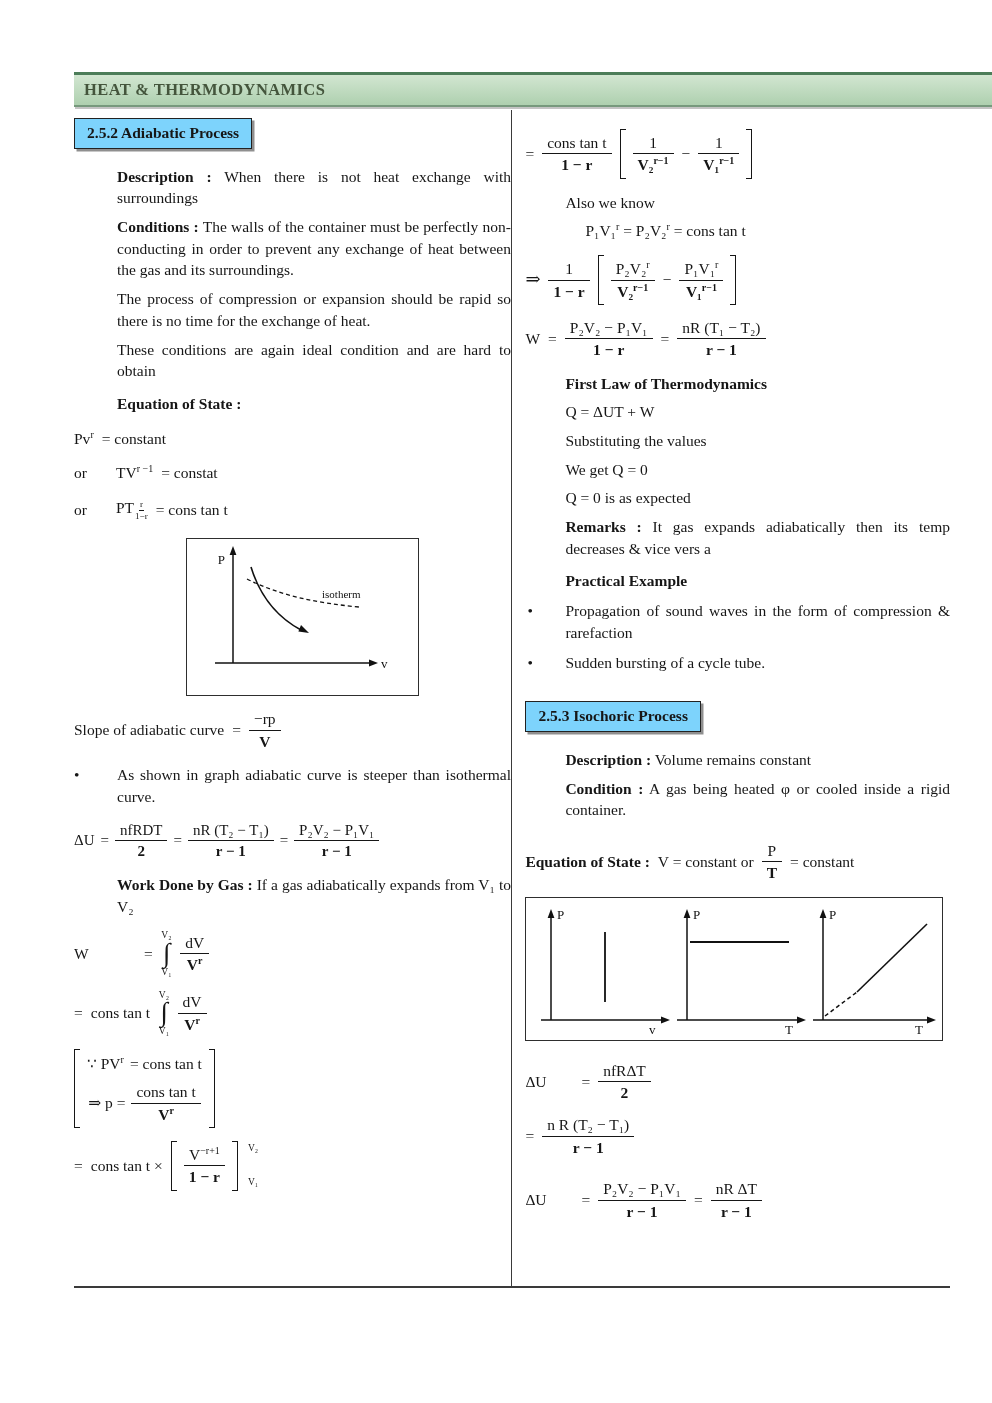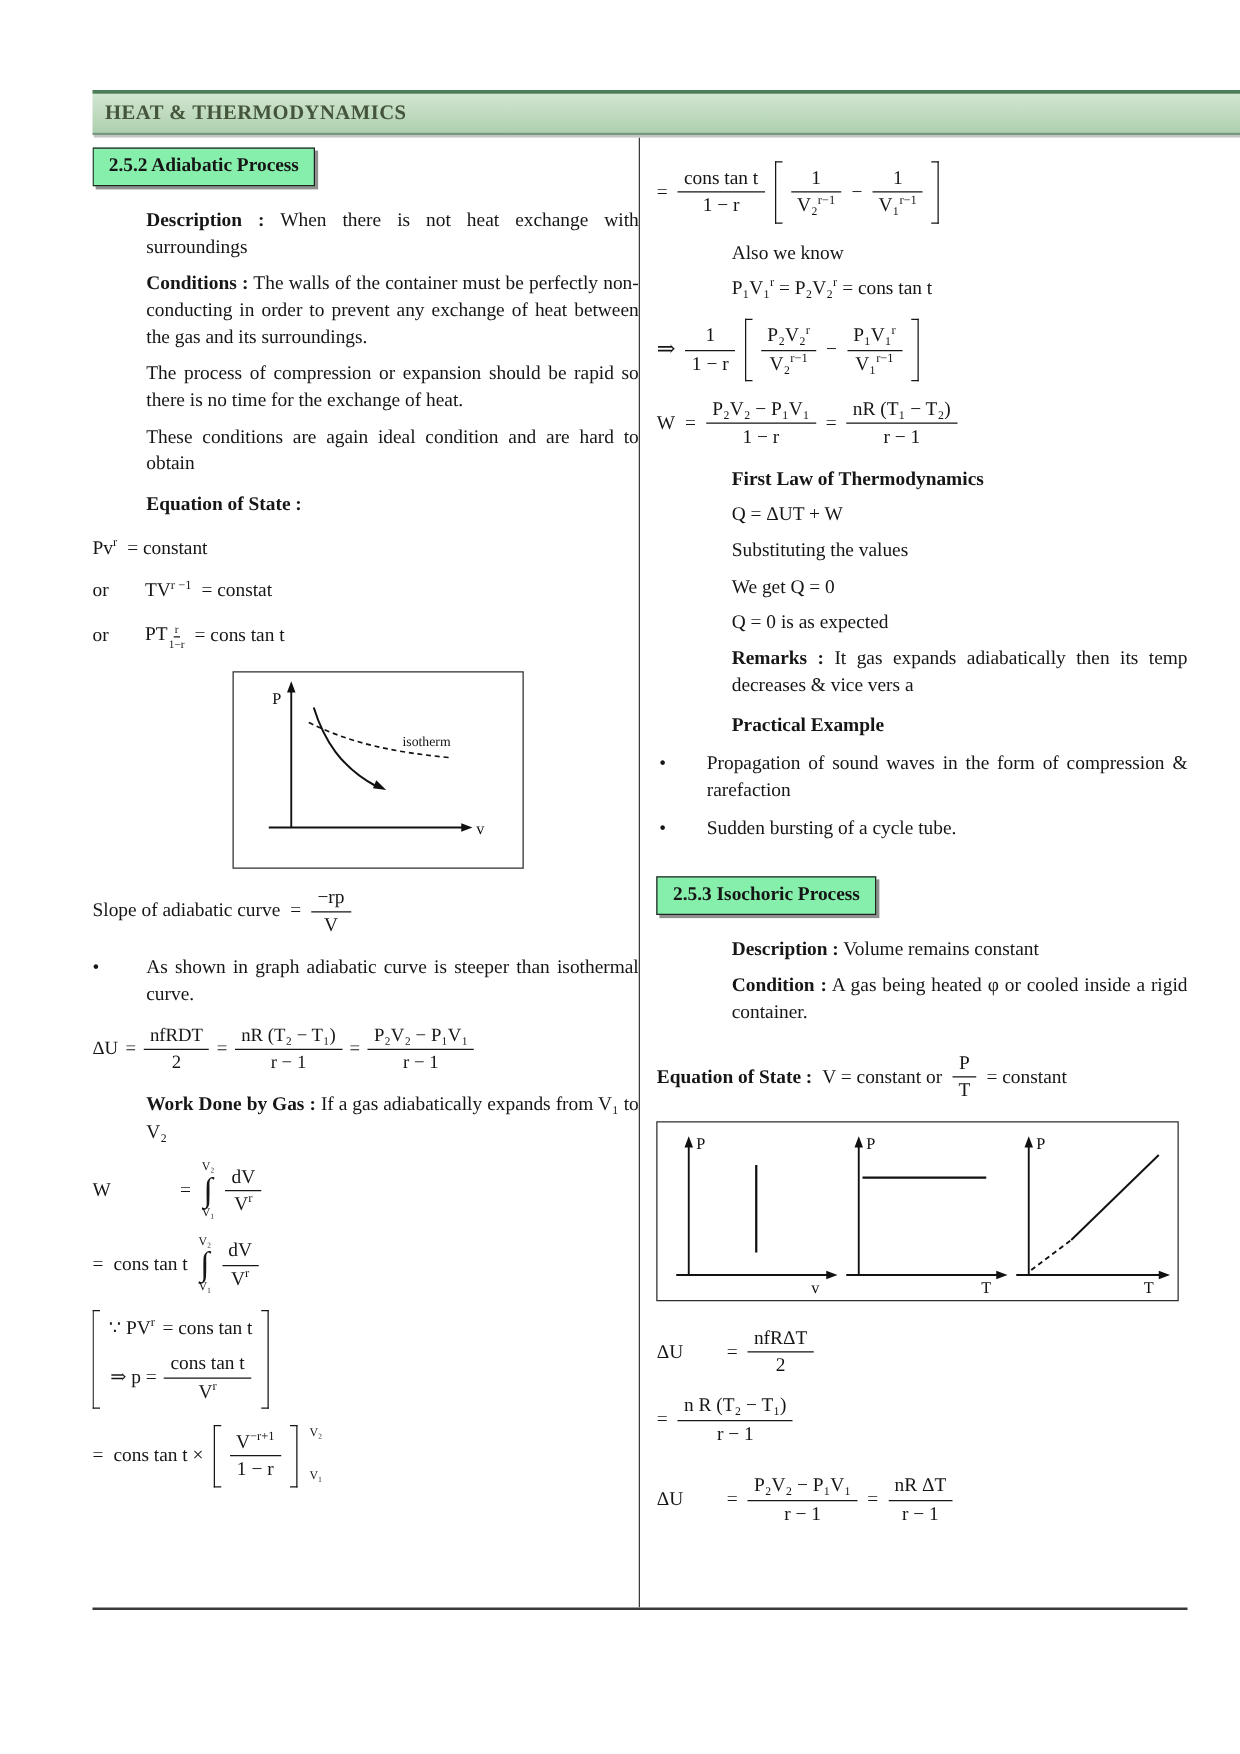--- a/index.html
+++ b/index.html
@@ -16,36 +16,36 @@
   .topbar-title { font-weight:700; font-size:16.5px; letter-spacing:.4px; color:#44553c; }
 
   
   .content { position:absolute; left:74px; top:110px; width:876px; height:1176px; display:flex; overflow:hidden; }
   .col-left { width:437px; padding-top:6px; }
   .divider { width:1.4px; background:#3a3a3a; }
   .col-right { flex:1; padding:6px 0 0 13px; }
   .bottom-rule { position:absolute; left:74px; top:1286px; width:876px; height:1.5px; background:#3a3a3a; }
 
   .secbox { display:inline-block; border:1.5px solid #222; box-shadow:2.5px 2.5px 0 #8f8f8f;
-            padding:3px 12px 4px; font-weight:700; background:#86efac; margin:2px 0 10px; }
+            padding:3px 12px 4px; font-weight:700; background:#7dd3fc; margin:2px 0 10px; }
 
   .para { margin:7px 0; text-align:justify; }
   .heading { font-weight:700; text-align:left; margin:11px 0 6px; }
   .lbl { font-weight:700; }
 
-  .ml40{margin-left:60px} .ml43{margin-left:43px} .ml60{margin-left:60px}
+  .ml40{margin-left:40px} .ml43{margin-left:43px} .ml60{margin-left:60px}
   .ml97{margin-left:97px} .ml100{margin-left:100px}
   .ml110{margin-left:60px} .ml114{margin-left:114px} .ml147{margin-left:147px}
 
   
   .mrow { display:flex; align-items:center; gap:8px; margin:13px 0; }
   .tight { gap:6px; font-size:15px; }
   .fr { display:inline-block; text-align:center; line-height:1.25; }
   .fr .n { display:block; border-bottom:1.3px solid #161616; padding:0 5px 1px; }
-  .fr .d { display:block; padding:1px 5px 0; }
+  .fr .d { display:block; padding:1px 5px 0;font-weight:bold; }
   sup { font-size:10px; line-height:0; }
   .tok { white-space:nowrap; }
   .intg { display:inline-flex; flex-direction:column; align-items:center; line-height:1; }
   .intg .lim { font-size:9.5px; line-height:1.1; }
   .intg .sgn { font-size:27px; line-height:.95; padding:0 2px; }
   .brk { display:inline-flex; align-items:stretch; }
   .edge { width:6px; flex:0 0 6px; }
   .edge.l { border:1.5px solid #161616; border-right:0; }
   .edge.r { border:1.5px solid #161616; border-left:0; }
   .brk .body { display:flex; align-items:center; gap:8px; padding:4px 7px; }

